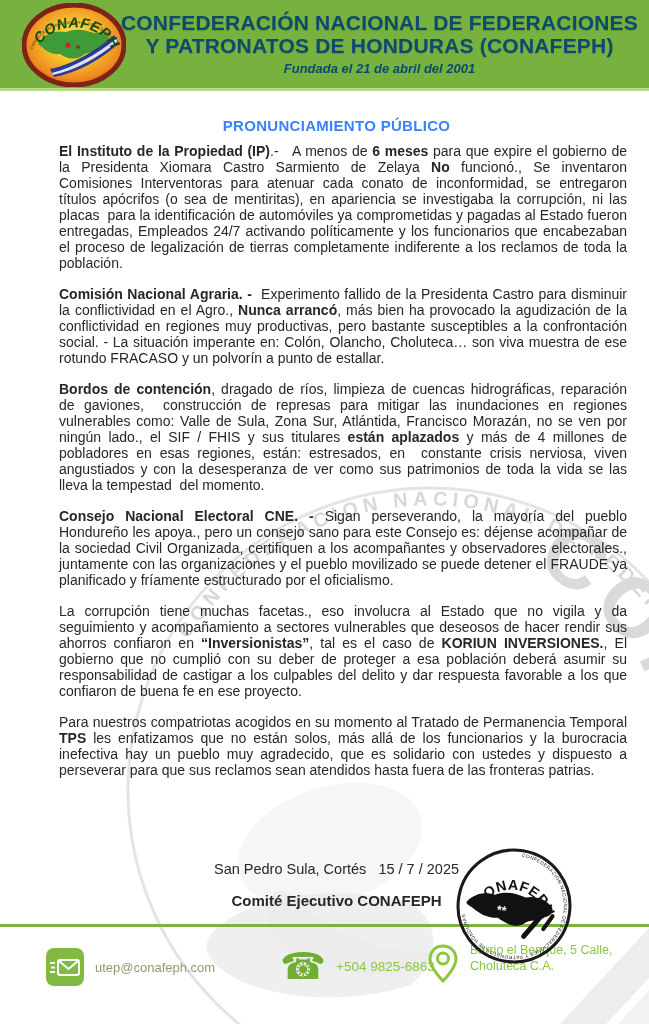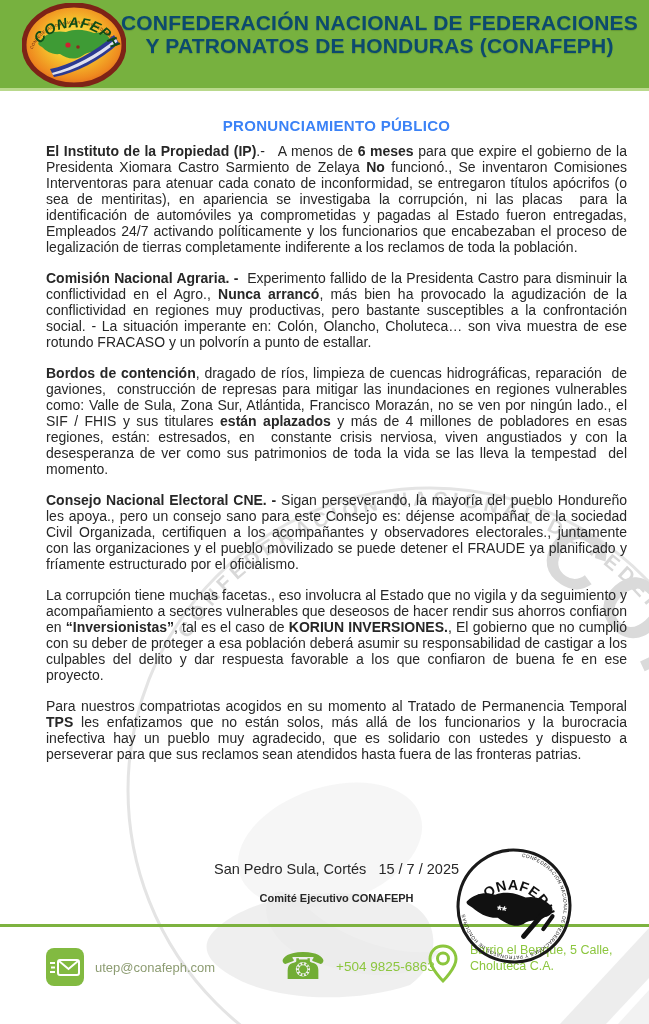--- a/index.html
+++ b/index.html
@@ -13,26 +13,26 @@
   .logo{position:absolute;left:22px;top:3px;width:104px;height:84px;}
   .header-text{position:absolute;left:118px;right:8px;top:11px;text-align:center;color:#0c4a6e;}
   .ht{font-size:21px;font-weight:bold;line-height:23px;letter-spacing:.2px;
       text-shadow:0 1px 1px rgba(0,0,0,.15);}
   .subtitle{font-size:13px;font-style:italic;font-weight:bold;margin-top:4px;}
   
   .doc-title{position:absolute;top:117px;left:46px;width:581px;text-align:center;
              font-size:15px;font-weight:bold;color:#3b82f6;letter-spacing:.3px;z-index:2;}
   .content{position:absolute;top:143px;left:46px;width:581px;font-size:14px;
            line-height:16px;z-index:2;}
-  .para{margin:0 0 15px 0;text-align:justify;white-space:pre-wrap;}
+  .para{margin:0 0 15px 13px;text-align:justify;white-space:pre-wrap;}
   .b{font-weight:bold;}
   .place-date{position:absolute;top:861px;left:46px;width:581px;text-align:center;
               font-size:14.5px;white-space:pre;z-index:2;}
   .signature{position:absolute;top:892px;left:46px;width:581px;text-align:center;
-             font-weight:bold;font-size:11px;z-index:2;}
+             font-weight:bold;font-size:15px;z-index:2;}
   
   .footer-rule{position:absolute;top:924px;left:0;width:100%;height:3px;background:#7db23f;z-index:1;}
   .stamp{position:absolute;left:453px;top:845px;width:122px;height:122px;z-index:3;
          transform:rotate(9deg);}
   .footer-item{position:absolute;display:flex;align-items:center;gap:10px;z-index:2;}
   .fi-email{left:45px;top:947px;}
   .fi-phone{left:280px;top:948px;}
   .fi-address{left:426px;top:942px;align-items:flex-start;}
   .email-text{font-size:13px;color:#8d9c72;}
   .phone-text{font-size:13.5px;color:#8cc63e;}
@@ -86,20 +86,21 @@
       <circle cx="56" cy="44" r="1.8" fill="#8c2b1d"></circle>
       <path d="M28 66 C48 62 72 50 92 32 L97 40 C78 58 54 70 32 74 Z" fill="#2c3a92"></path>
       <path d="M30 70 C52 64 74 52 94 36 L95.5 38.5 C76 55 54 67 31 72 Z" fill="#ffffff" opacity="0.85"></path>
       <text font-size="14.5" font-weight="bold" font-style="italic" letter-spacing=".5" fill="#0f4c18">
         <textPath href="#lp-name" startOffset="6">CONAFEPH</textPath>
       </text>
     </svg>
     <div class="header-text">
       <div class="ht">CONFEDERACIÓN NACIONAL DE FEDERACIONES</div>
       <div class="ht">Y PATRONATOS DE HONDURAS (CONAFEPH)</div>
+      <div class="subtitle">Fundada el 21 de abril del 2001</div>
     </div>
   </div>
 
   <div class="doc-title">PRONUNCIAMIENTO PÚBLICO</div>
 
   <div class="content">
       <p class="para"><span class="b">El Instituto de la Propiedad (IP)</span><span>.-   A menos de </span><span class="b">6 meses</span><span> para que expire el gobierno de la Presidenta Xiomara Castro Sarmiento de Zelaya </span><span class="b">No</span><span> funcionó., Se inventaron Comisiones Interventoras para atenuar cada conato de inconformidad, se entregaron títulos apócrifos (o sea de mentiritas), en apariencia se investigaba la corrupción, ni las placas  para la identificación de automóviles ya comprometidas y pagadas al Estado fueron entregadas, Empleados 24/7 activando políticamente y los funcionarios que encabezaban el proceso de legalización de tierras completamente indiferente a los reclamos de toda la población.</span></p>
       <p class="para"><span class="b">Comisión Nacional Agraria. -</span><span>  Experimento fallido de la Presidenta Castro para disminuir la conflictividad en el Agro., </span><span class="b">Nunca arrancó</span><span>, más bien ha provocado la agudización de la conflictividad en regiones muy productivas, pero bastante susceptibles a la confrontación social. - La situación imperante en: Colón, Olancho, Choluteca… son viva muestra de ese rotundo FRACASO y un polvorín a punto de estallar.</span></p>
       <p class="para"><span class="b">Bordos de contención</span><span>, dragado de ríos, limpieza de cuencas hidrográficas, reparación  de gaviones,  construcción de represas para mitigar las inundaciones en regiones vulnerables como: Valle de Sula, Zona Sur, Atlántida, Francisco Morazán, no se ven por ningún lado., el SIF / FHIS y sus titulares </span><span class="b">están aplazados</span><span> y más de 4 millones de pobladores en esas regiones, están: estresados, en  constante crisis nerviosa, viven angustiados y con la desesperanza de ver como sus patrimonios de toda la vida se las lleva la tempestad  del momento.</span></p>
       <p class="para"><span class="b">Consejo Nacional Electoral CNE. - </span><span>Sigan perseverando, la mayoría del pueblo Hondureño les apoya., pero un consejo sano para este Consejo es: déjense acompañar de la sociedad Civil Organizada, certifiquen a los acompañantes y observadores electorales., juntamente con las organizaciones y el pueblo movilizado se puede detener el FRAUDE ya planificado y fríamente estructurado por el oficialismo.</span></p>

